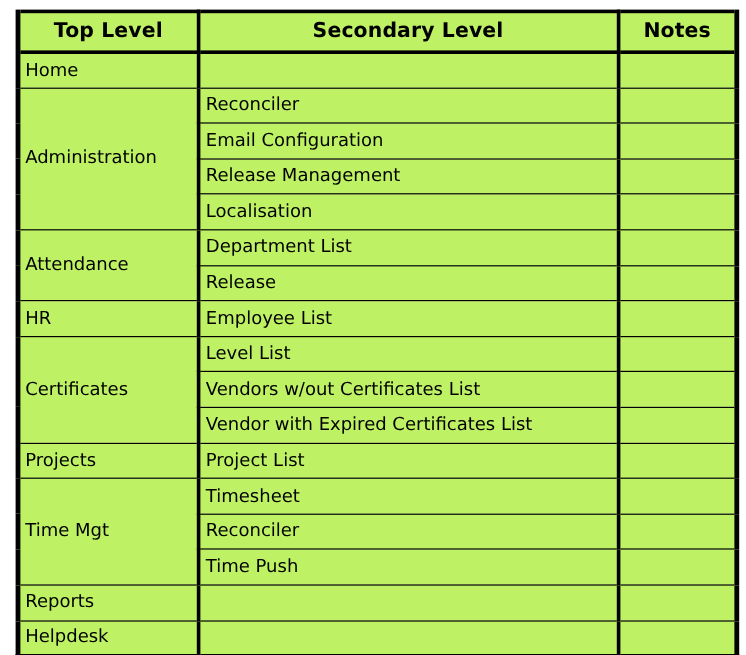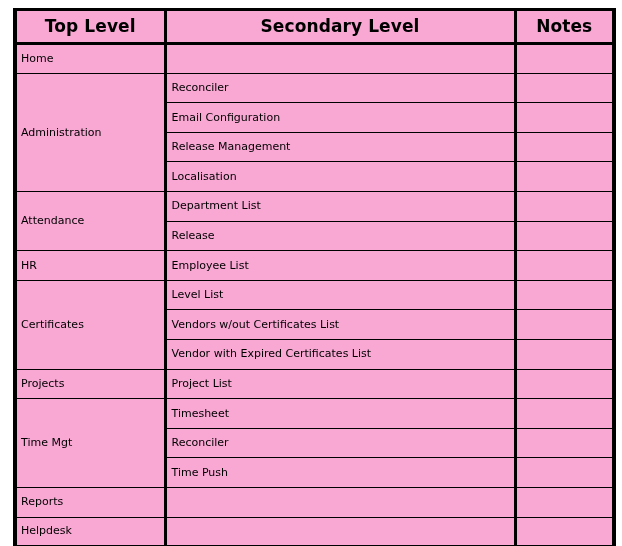--- a/index.html
+++ b/index.html
@@ -30,21 +30,21 @@
     height: 528px;
     table-layout: fixed;
     background: #ffffff;
   }
 
   table.nav-table th,
   table.nav-table td {
     padding: 0;
     margin: 12px;
     vertical-align: middle;
-    background: #f9a8d4;
+    background: #bef264;
   }
 
   
   col.col-top   { width: 150px; }
   col.col-sec   { width: 350px; }
   col.col-notes { width:  99px; }
 
   
   thead tr { height: 34px; }
   thead th {
@@ -59,21 +59,21 @@
     line-height: 1;
     padding-bottom: 1px;
   }
   thead th.th-top   { border-left: 4px solid #000; }
   thead th.th-notes { border-right: 4px solid #000; }
 
   
   tbody tr { height: 29.6px; }
 
   tbody td {
-    font-size: 11px;
+    font-size: 15px;
     font-weight: normal;
     line-height: 1.05;
     border-bottom: 1px solid #000;
     border-left: 3px solid #000;
     border-right: 3px solid #000;
   }
   tbody td.c-top {
     text-align: left;
     padding-left: 4px;
     border-left: 4px solid #000;

